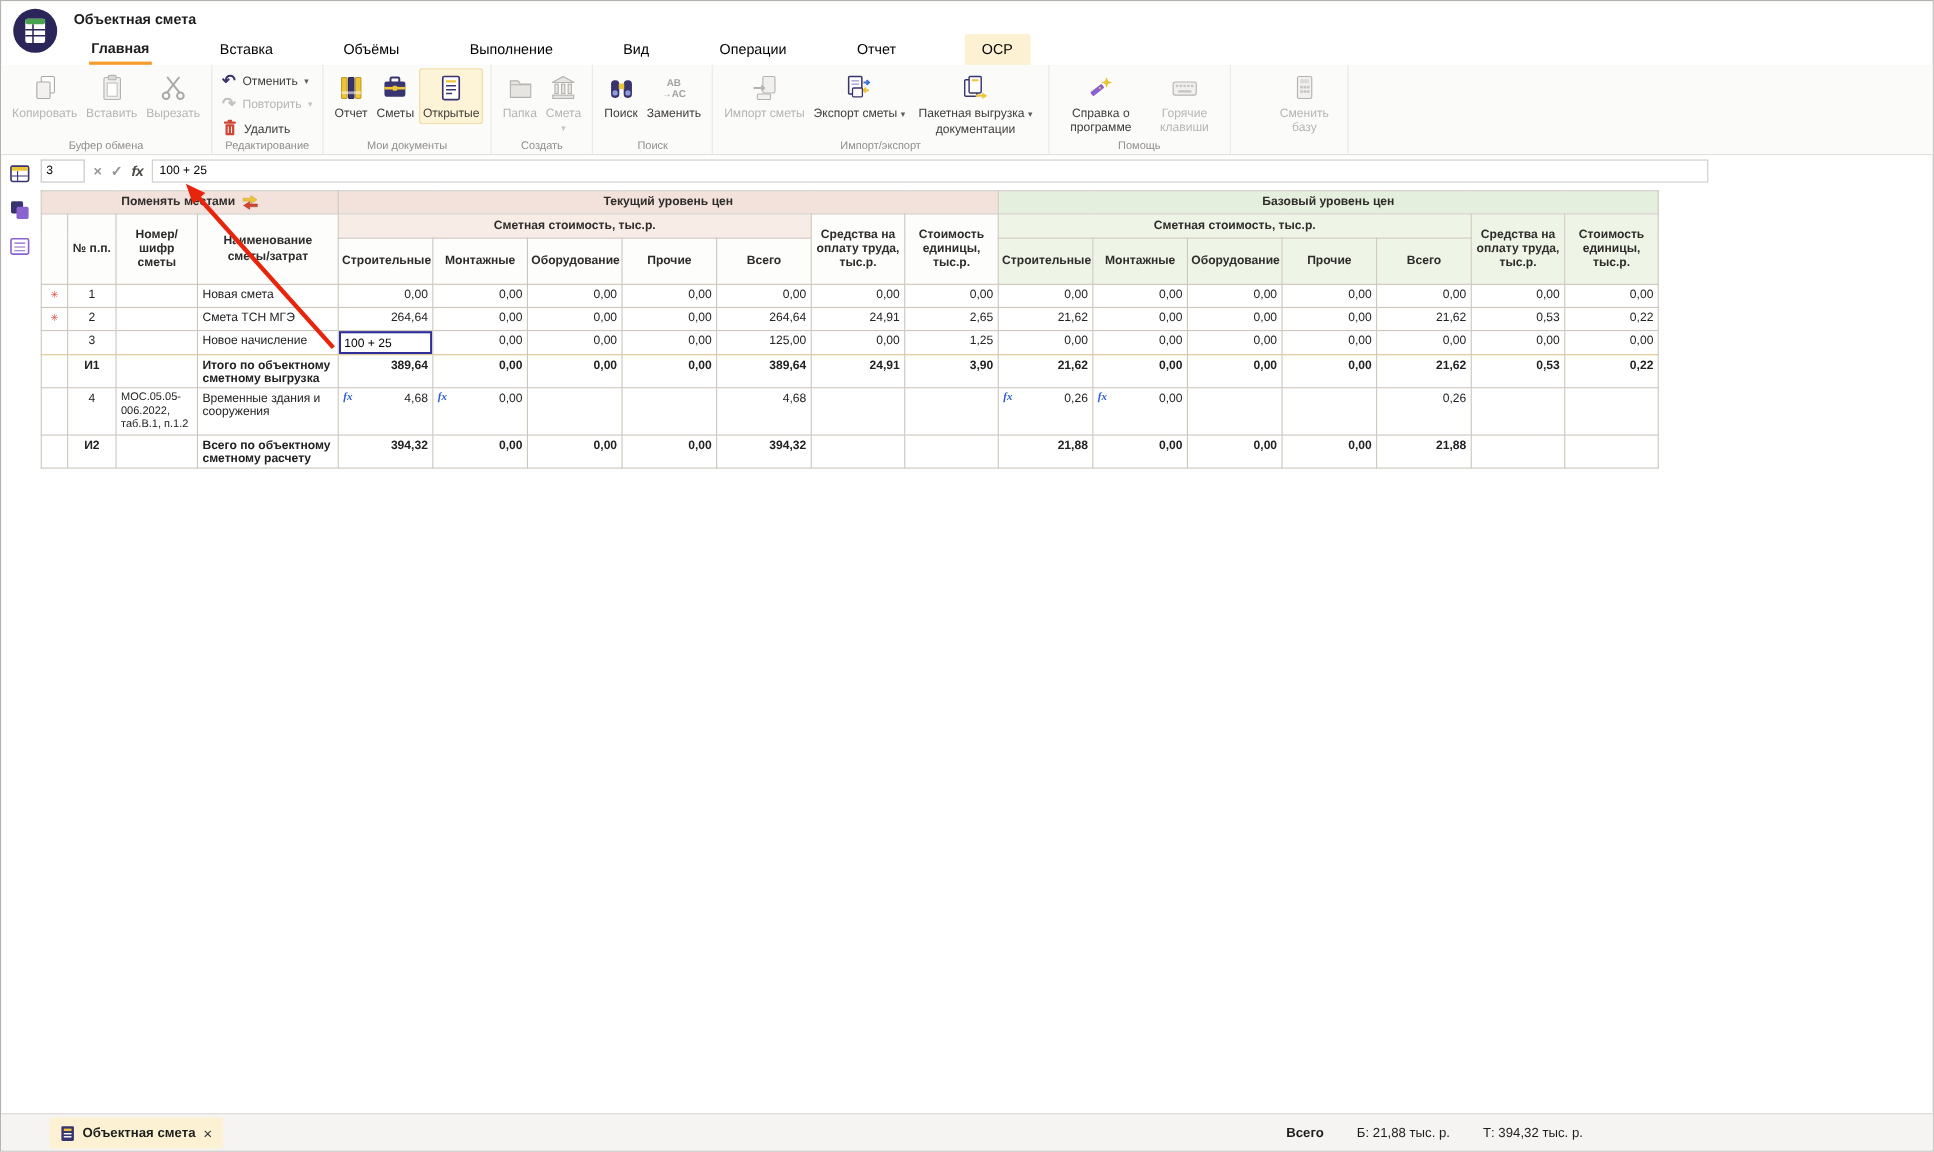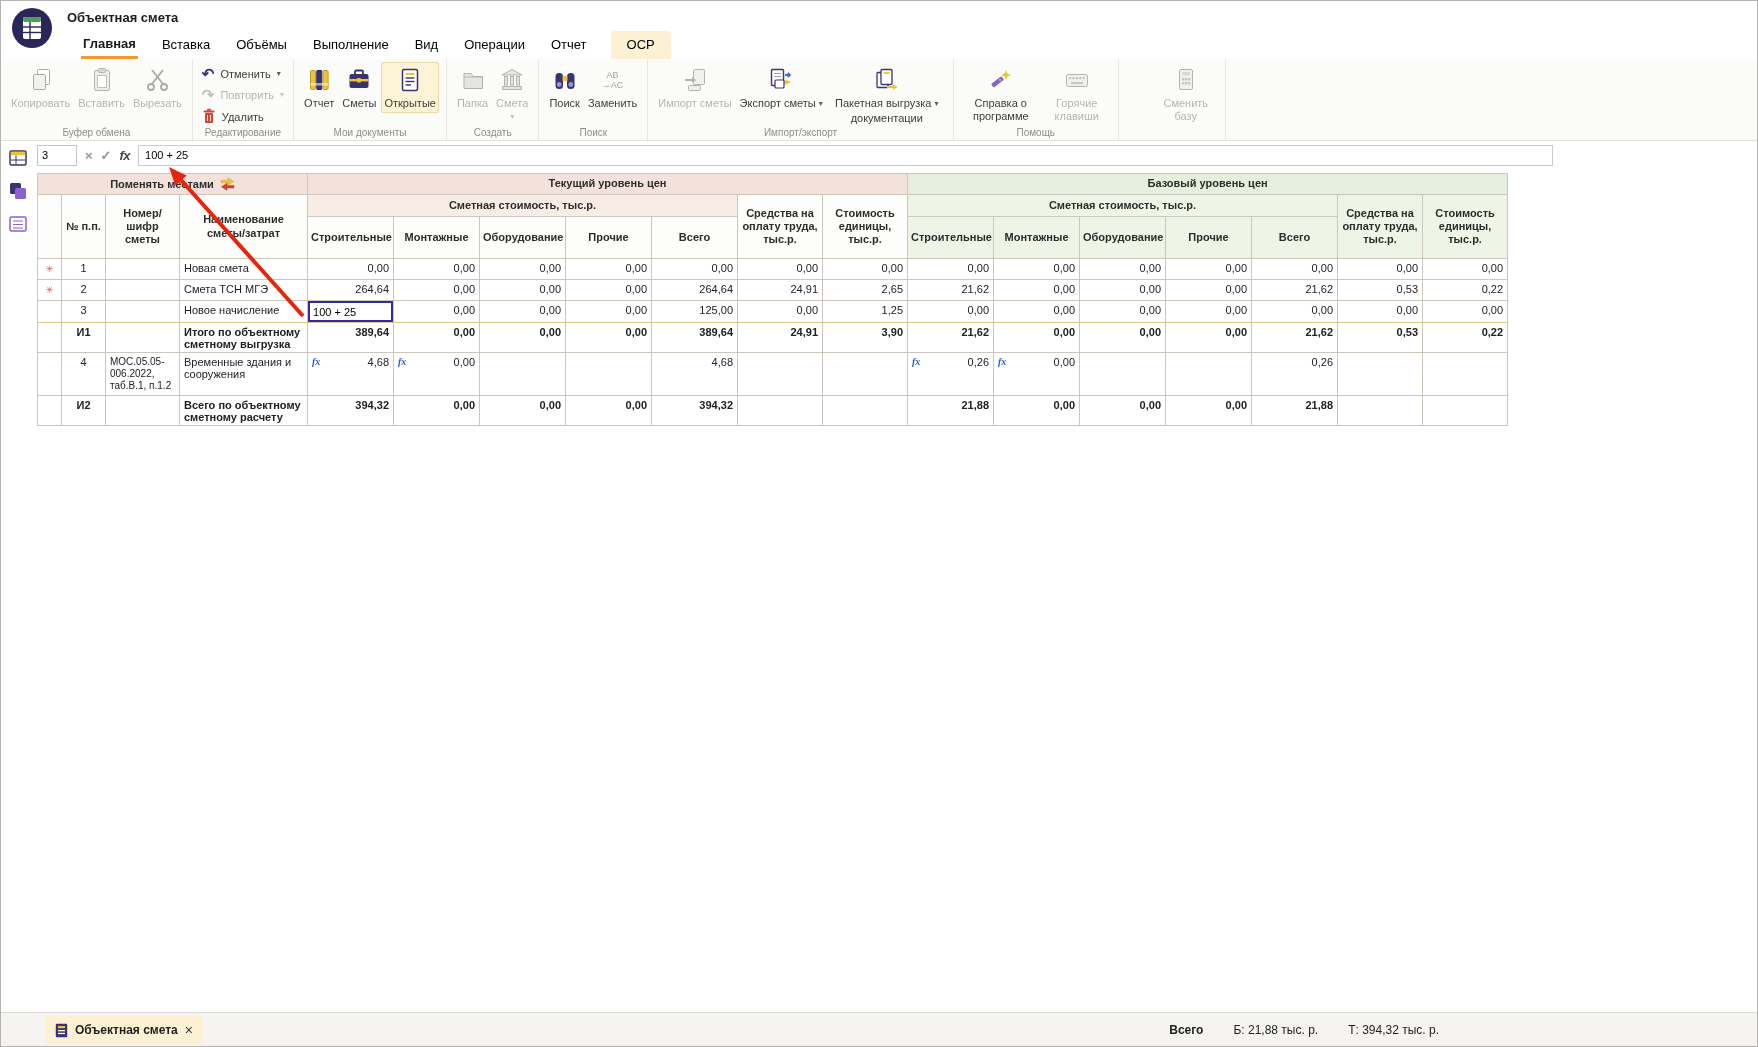--- a/index.html
+++ b/index.html
@@ -5,42 +5,42 @@
   * { box-sizing: border-box; }
   html, body { margin:0; padding:0; }
   body { width:1758px; height:1047px; font-family:"Liberation Sans", sans-serif; background:#e9e9e9; }
   .app { position:relative; width:1758px; height:1047px; background:#fff; border:1px solid #b5b3b0; overflow:hidden; }
 
   
   .logo { position:absolute; left:10px; top:6px; width:42px; height:42px; z-index:5; }
   .title-text { position:absolute; left:66px; top:9px; font-size:13px; font-weight:bold; color:#1c1c1c; }
 
   
-  .tabbar { position:absolute; top:30px; left:0; right:0; height:28px; display:flex; align-items:stretch; gap:22px; padding-left:80px; }
+  .tabbar { position:absolute; top:30px; left:0; right:0; height:28px; display:flex; align-items:stretch; gap:60px; padding-left:80px; }
   .tab { font-size:13px; color:#000000; line-height:28px; padding:0 2px; white-space:nowrap; cursor:default; }
   .tab.active { font-weight:bold; color:#1c1c1c; border-bottom:3px solid #f59b2c; line-height:25px; }
   .tab.hl { background:#fcf1d2; padding:0 16px; border-radius:3px 3px 0 0; }
 
   
   .ribbon { position:absolute; top:58px; left:0; right:0; height:82px; background:#fbfbfa; border-bottom:1px solid #e3e1de; display:flex; align-items:stretch; }
   .rgroup { position:relative; display:flex; align-items:flex-start; gap:2px; padding:3px 7px 16px; border-right:1px solid #eae8e5; }
   .glabel { position:absolute; bottom:2px; left:0; right:0; text-align:center; font-size:10px; color:#908e8b; white-space:nowrap; }
   .rbtn { display:flex; flex-direction:column; align-items:center; gap:2px; padding:3px 3px; border-radius:3px; font-size:11px; color:#3f3d3b; text-align:center; line-height:1.18; }
   .rbtn .ric { height:30px; display:flex; align-items:center; justify-content:center; }
   .rbtn.disabled { color:#b7b5b2;align-items:center; }
   .rbtn.active { background:#fdf3d6; box-shadow: inset 0 0 0 1px #eed9a0; }
   .chev { font-size:8px; color:#5f5d5a; }
   .rbtn.disabled .chev, .sbtn.disabled .chev { color:#c6c4c1; }
   .lblrow { display:flex; gap:3px; align-items:center; justify-content:center; }
   .vcol { display:flex; flex-direction:column; gap:4px; padding-top:3px; }
   .sbtn { display:flex; align-items:center; gap:6px; font-size:11px; color:#3f3d3b; padding:1px 2px; }
   .sbtn.disabled { color:#b7b5b2; }
   .uglyph { font-size:15px; font-weight:bold; color:#38346f; line-height:1; }
   .sbtn.disabled .uglyph { color:#c2c0bd; }
-  .replace-glyph { display:flex; flex-direction:column; align-items:center; font-size:9px; font-weight:normal; color:#a5a3a0; line-height:1.15; }
+  .replace-glyph { display:flex; flex-direction:column; align-items:center; font-size:9px; font-weight:bold; color:#a5a3a0; line-height:1.15; }
 
   
   .fbar { position:absolute; top:142px; left:36px; right:204px; height:24px; display:flex; align-items:center; gap:8px; }
   .rowref { width:40px; height:21px; border:1px solid #c6c4c1; font:11px "Liberation Sans", sans-serif; padding:0 4px; }
   .fico { font-size:13px; color:#979593; font-weight:bold; }
   .fxlab { font-size:13px; font-style:italic; font-weight:bold; color:#4a4846; letter-spacing:-0.5px; }
   .finput { flex:1; height:21px; border:1px solid #cdcbc8; font:11px "Liberation Sans", sans-serif; padding:0 6px; background:#fff; }
 
   
   .rail { position:absolute; top:142px; left:0; width:33px; bottom:34px; display:flex; flex-direction:column; align-items:center; gap:7px; padding-top:2px; }

